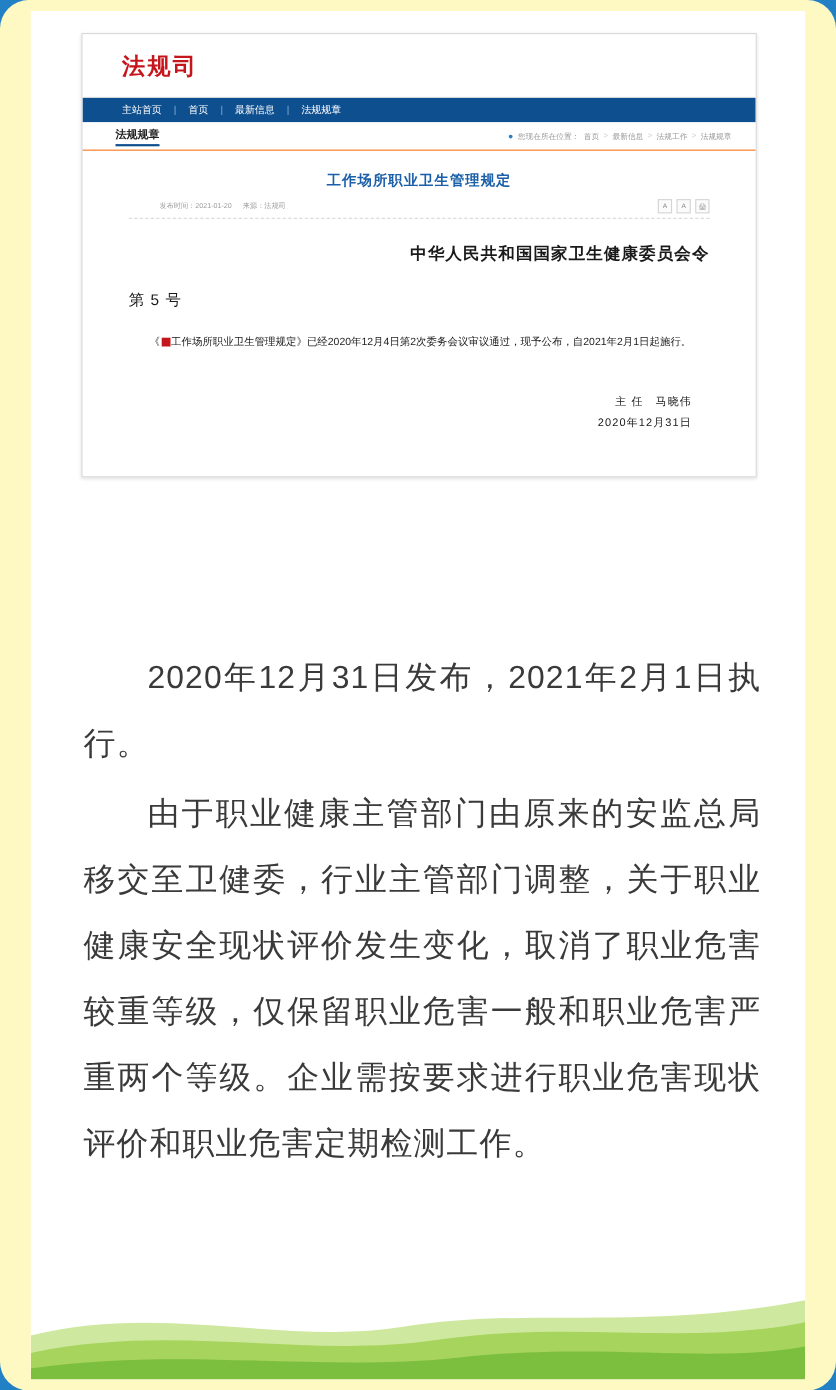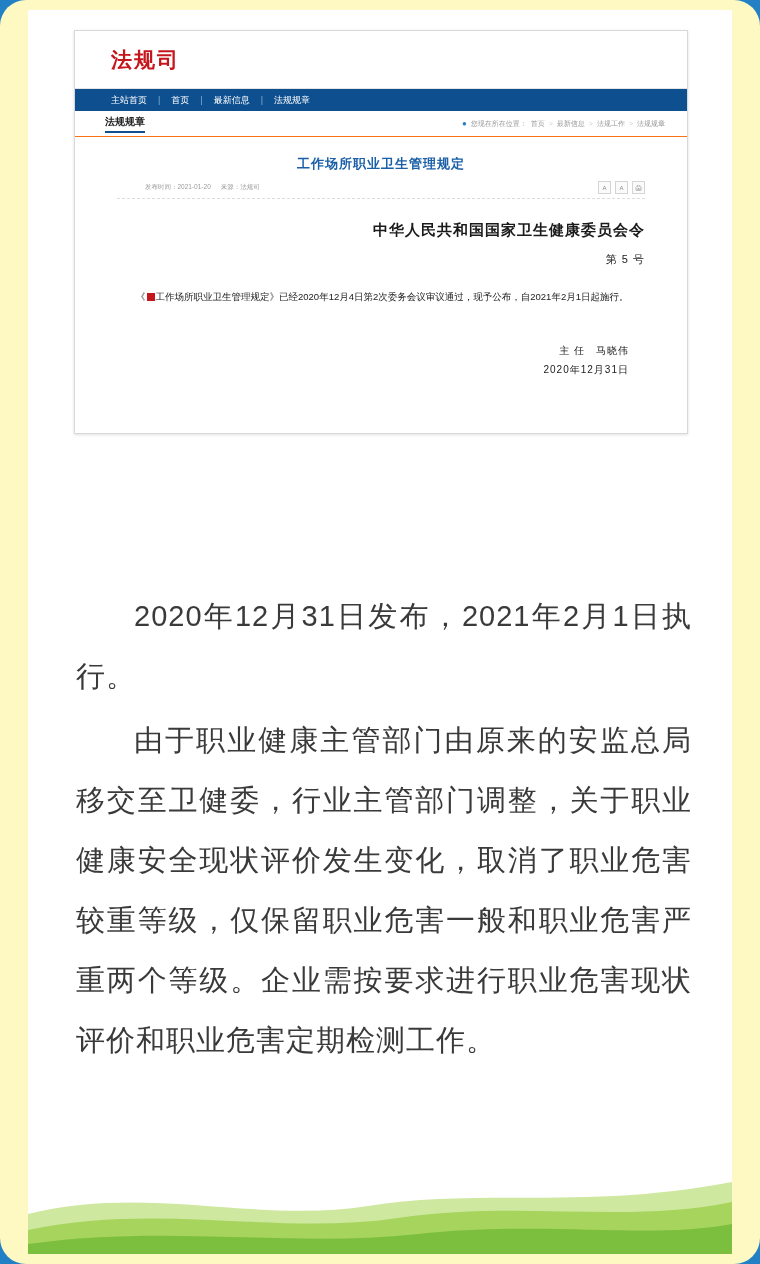--- a/index.html
+++ b/index.html
@@ -144,24 +144,24 @@
   .doc-h1 {
     text-align: right;
     font-size: 15px;
     color: #1a1a1a;
     font-weight: bold;
     margin-top: 22px;
     letter-spacing: 1px;
     font-family: "Liberation Serif", "DejaVu Serif", serif;
   }
   .doc-num {
-    text-align: right;
-    font-size: 11px;
+    text-align: left;
+    font-size: 14px;
     color: #1a1a1a;
-    margin-top: 12px;
+    margin-top: 24px;
     letter-spacing: 1px;
   }
   .doc-para {
     margin-top: 20px;
     font-size: 9.5px;
     line-height: 20px;
     color: #1a1a1a;
     text-align: justify;
     text-indent: 19px;
   }

